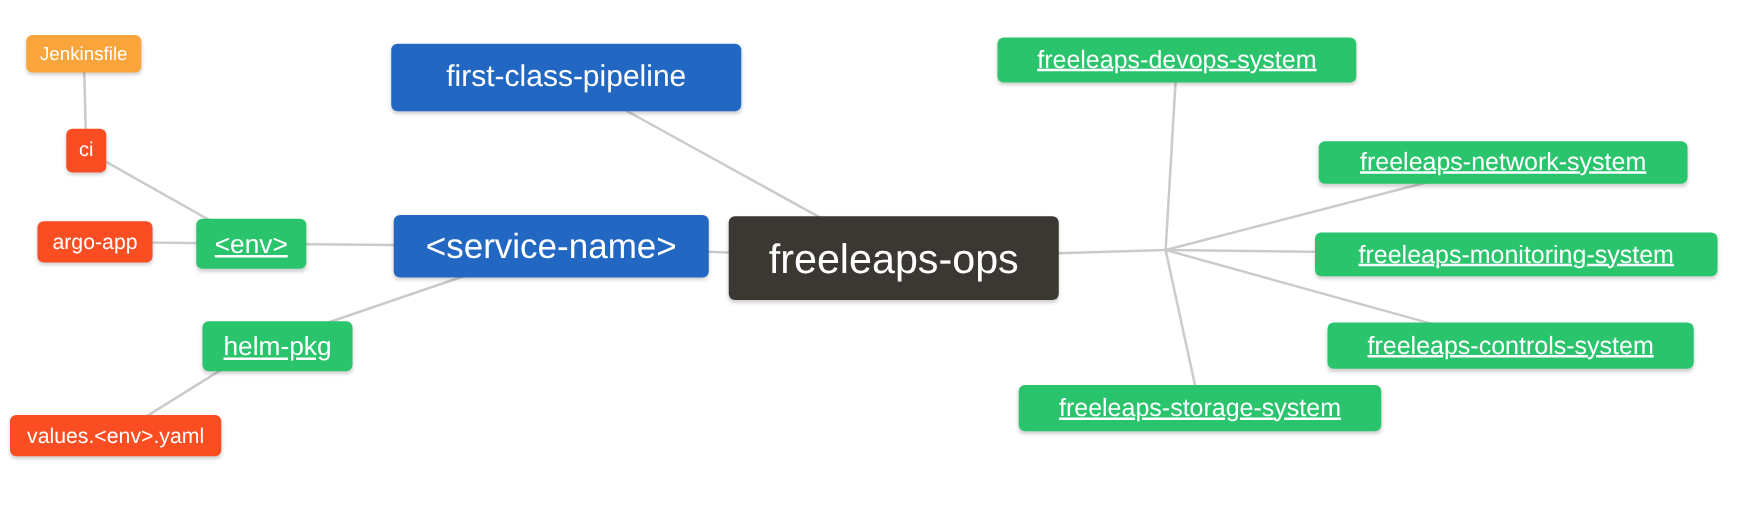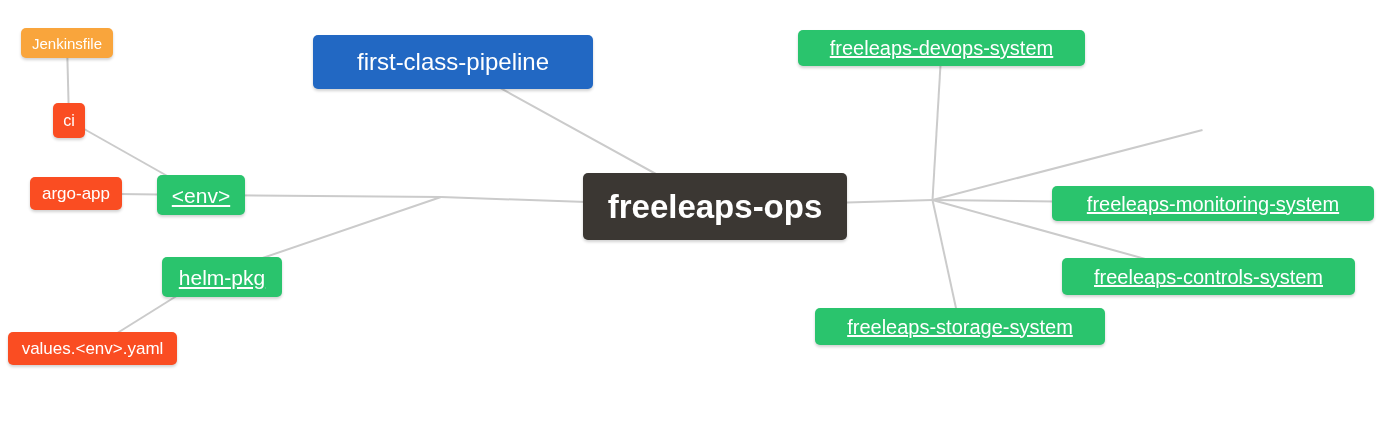--- a/index.html
+++ b/index.html
@@ -14,21 +14,21 @@
   #edge-layer{position:absolute;left:0;top:0;z-index:1;}
   .node{
     position:absolute;z-index:2;display:flex;align-items:center;justify-content:center;
     color:var(--text);border-radius:5px;white-space:nowrap;cursor:pointer;
     box-shadow:0 2px 3px rgba(0,0,0,0.18);line-height:1;box-sizing:border-box;
   }
   .c-blue{background:var(--blue);}
   .c-green{background:var(--green);text-decoration:underline;}
   .c-red{background:var(--red);}
   .c-orange{background:var(--orange);}
-  .c-dark{background:var(--dark);font-weight:bold;}
+  .c-dark{background:var(--dark);}
 </style>
 </head>
 <body>
 
 <div class="canvas">
   <svg id="edge-layer" width="1390" height="421">
       <line x1="67" y1="43" x2="69" y2="120.5" stroke="#CBCBCB" stroke-width="2"></line>
       <line x1="69" y1="120.5" x2="201" y2="195" stroke="#CBCBCB" stroke-width="2"></line>
       <line x1="76" y1="193.5" x2="201" y2="195" stroke="#CBCBCB" stroke-width="2"></line>
       <line x1="201" y1="195" x2="441" y2="197" stroke="#CBCBCB" stroke-width="2"></line>
@@ -51,25 +51,27 @@
   <div class="node c-red" style="left:30px;top:177px;width:92px;height:33px;font-size:17px">argo-app</div>
 
   <div class="node c-green" style="left:157px;top:175px;width:88px;height:40px;font-size:21px">&lt;env&gt;</div>
 
   <div class="node c-green" style="left:162px;top:257px;width:120px;height:40px;font-size:21px">helm-pkg</div>
 
   <div class="node c-red" style="left:8px;top:332px;width:169px;height:33px;font-size:17px">values.&lt;env&gt;.yaml</div>
 
   <div class="node c-blue" style="left:313px;top:35px;width:280px;height:54px;font-size:24px">first-class-pipeline</div>
 
+  <div class="node c-blue" style="left:315px;top:172px;width:252px;height:50px;font-size:28px">&lt;service-name&gt;</div>
 
   <div class="node c-dark" style="left:583px;top:173px;width:264px;height:67px;font-size:33px">freeleaps-ops</div>
 
 
   <div class="node c-green" style="left:798px;top:30px;width:287px;height:36px;font-size:20px">freeleaps-devops-system</div>
 
+  <div class="node c-green" style="left:1055px;top:113px;width:295px;height:34px;font-size:20px">freeleaps-network-system</div>
 
   <div class="node c-green" style="left:1052px;top:186px;width:322px;height:35px;font-size:20px">freeleaps-monitoring-system</div>
 
   <div class="node c-green" style="left:1062px;top:258px;width:293px;height:37px;font-size:20px">freeleaps-controls-system</div>
 
   <div class="node c-green" style="left:815px;top:308px;width:290px;height:37px;font-size:20px">freeleaps-storage-system</div>
 </div>
 
 </body></html>

